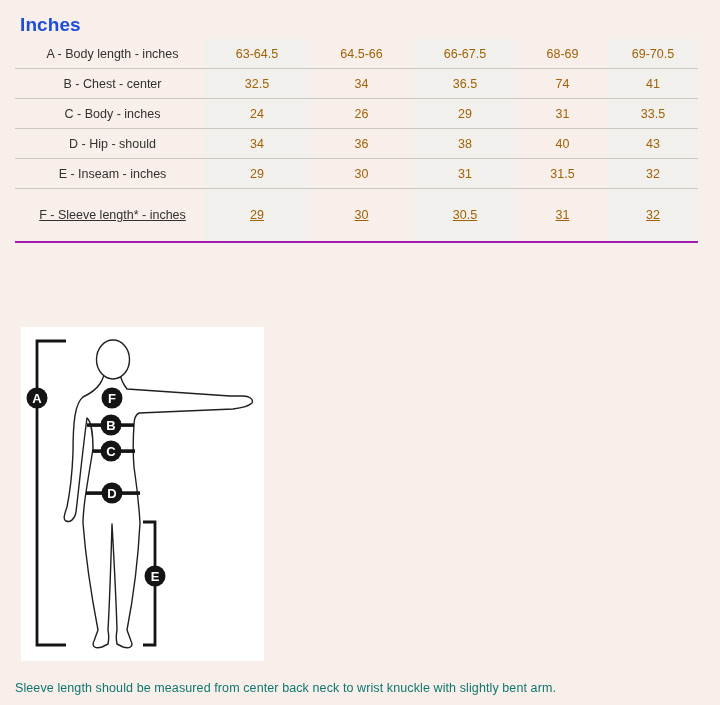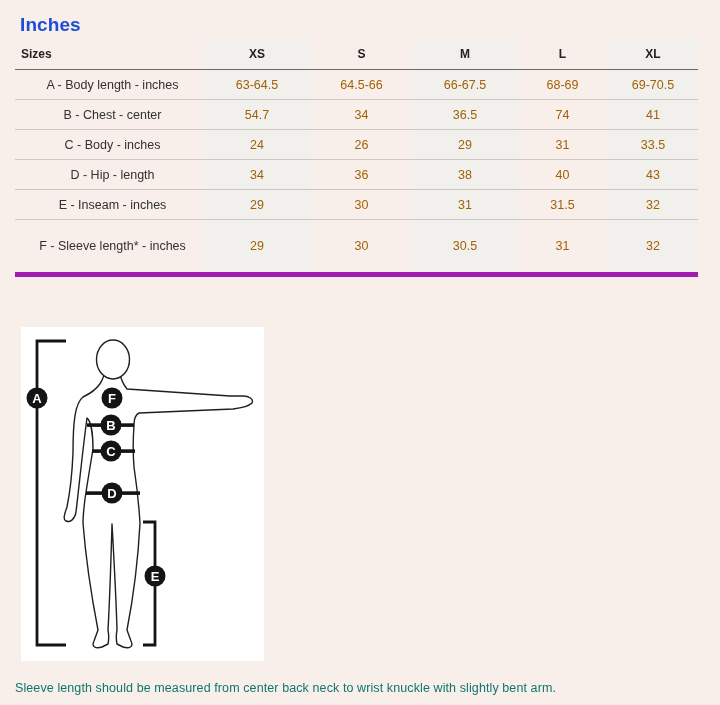--- a/index.html
+++ b/index.html
@@ -39,21 +39,22 @@
   .size-table td{
     height:29px;
     font-size:12.5px;color:#a16207;
     text-align:center;vertical-align:middle;
     border-bottom:1px solid #cbc7c2;
     padding:0;
   }
   .size-table td.lbl{text-align:center;padding-left:6px;color:#313131;}
   .size-table tr.last td{
     height:52px;
-    border-bottom:5px solid #a21caf;
+    border-bottom:2px solid #a21caf;
+    text-decoration:underline;
   }
   .band{background:#f1f0ec;}
   .figure-wrap{
     position:absolute;left:21px;top:327px;
     width:243px;height:334px;background:#ffffff;
   }
   .note{
     position:absolute;left:15px;top:681px;
     font-size:12.5px;color:#0f766e;
     letter-spacing:.1px;
@@ -67,54 +68,46 @@
 <table class="size-table">
   <colgroup>
     <col class="c-label">
       <col class="c-xs">
       <col class="c-s">
       <col class="c-m">
       <col class="c-l">
       <col class="c-xl">
   </colgroup>
   <tbody>
-      <tr>
-    <th class="lbl">Sizes</th>
-    <th class="band">XS</th>
-    <th>                  <span>S</span></th>
-    <th class="band">M</th>
-    <th>                  <span>L</span></th>
-    <th class="band">XL</th>
-  </tr>
   <tr>
     <td class="lbl">A - Body length - inches</td>
     <td class="band">63-64.5</td>
     <td>64.5-66</td>
     <td class="band">66-67.5</td>
     <td>68-69</td>
     <td class="band">69-70.5</td>
   </tr>
   <tr>
     <td class="lbl">B - Chest - center</td>
-    <td class="band">54.7</td>
+    <td class="band">32.5</td>
     <td>34</td>
     <td class="band">36.5</td>
     <td>74</td>
     <td class="band">41</td>
   </tr>
   <tr>
     <td class="lbl">C - Body - inches</td>
     <td class="band">24</td>
     <td>26</td>
     <td class="band">29</td>
     <td>31</td>
     <td class="band">33.5</td>
   </tr>
   <tr>
-    <td class="lbl">D - Hip - length</td>
+    <td class="lbl">D - Hip - should</td>
     <td class="band">34</td>
     <td>36</td>
     <td class="band">38</td>
     <td>40</td>
     <td class="band">43</td>
   </tr>
   <tr>
     <td class="lbl">E - Inseam - inches</td>
     <td class="band">29</td>
     <td>30</td>

